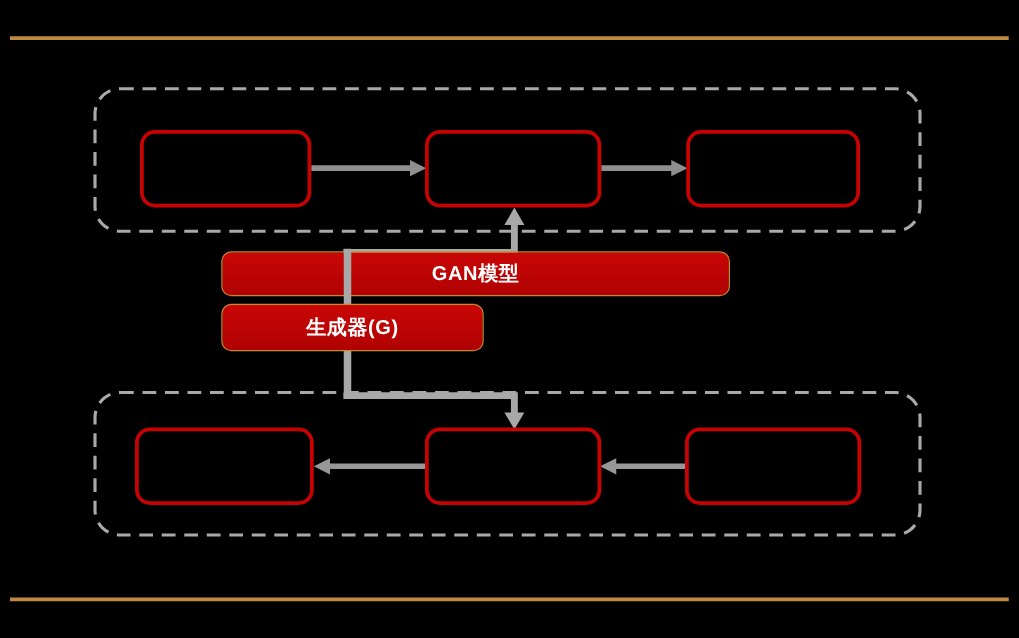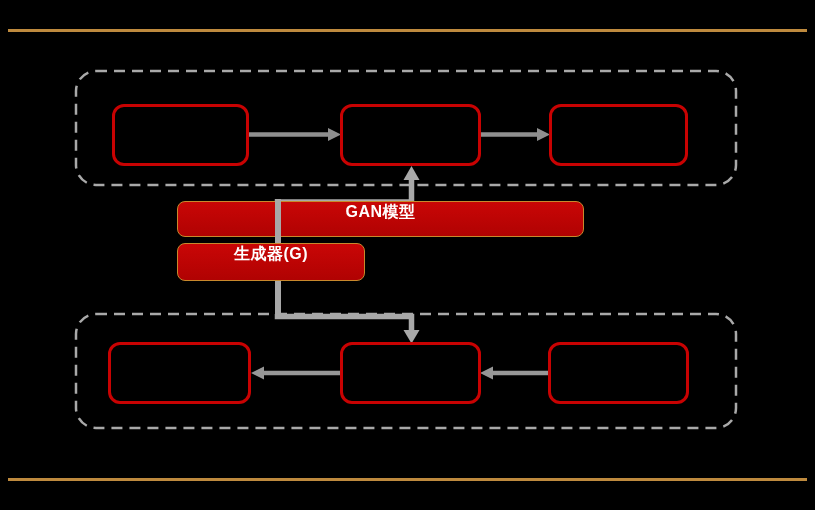--- a/index.html
+++ b/index.html
@@ -11,25 +11,25 @@
   .gold-line.top{top:29px;}
   .gold-line.bottom{top:478px;}
   .svg-layer{position:absolute;left:0;top:0;z-index:1;}
   .flow-box{
     position:absolute;border:3.5px solid #C80202;border-radius:12px;
     background:transparent;box-sizing:border-box;z-index:2;
   }
   .bar{
     position:absolute;border:1.5px solid #C8882C;border-radius:8px;
     background:linear-gradient(180deg,#C90606 0%,#B00202 100%);
-    box-sizing:border-box;display:flex;justify-content:center;
+    box-sizing:border-box;display:flex;align-items:center;justify-content:center;
     color:#fff;font-weight:bold;font-size:16px;letter-spacing:0.5px;
   }
   .bar-gan{left:177px;top:201px;width:407px;height:36px;z-index:2;}
-  .bar-gen{left:177px;top:243px;width:188px;height:38px;z-index:4;}
+  .bar-gen{left:177px;top:243px;width:210px;height:38px;z-index:4;}
   .bar-disc{left:390px;top:243px;width:194px;height:38px;z-index:4;}
   .connector-vert{
     position:absolute;left:275px;top:199px;width:5.5px;height:119px;
     background:#A8A8A8;z-index:3;
   }
   
   .box-t1{left:112px;top:104px;width:137px;height:62px;}
   .box-t2{left:340px;top:104px;width:141px;height:62px;}
   .box-t3{left:549px;top:104px;width:139px;height:62px;}
   

